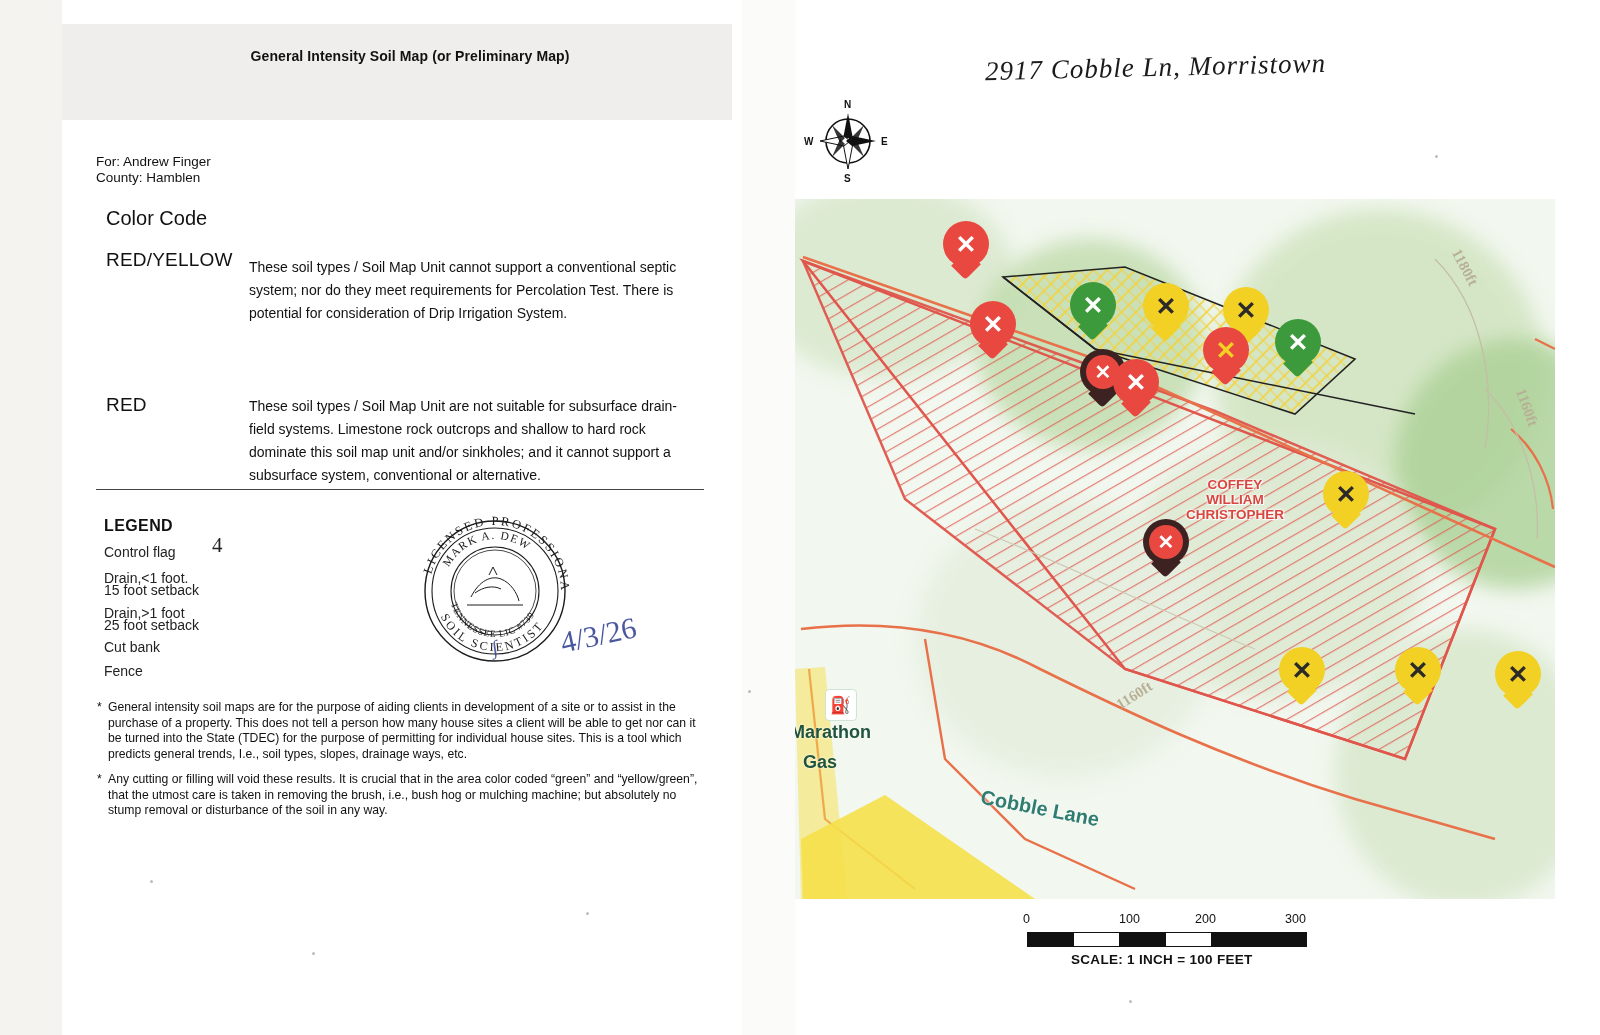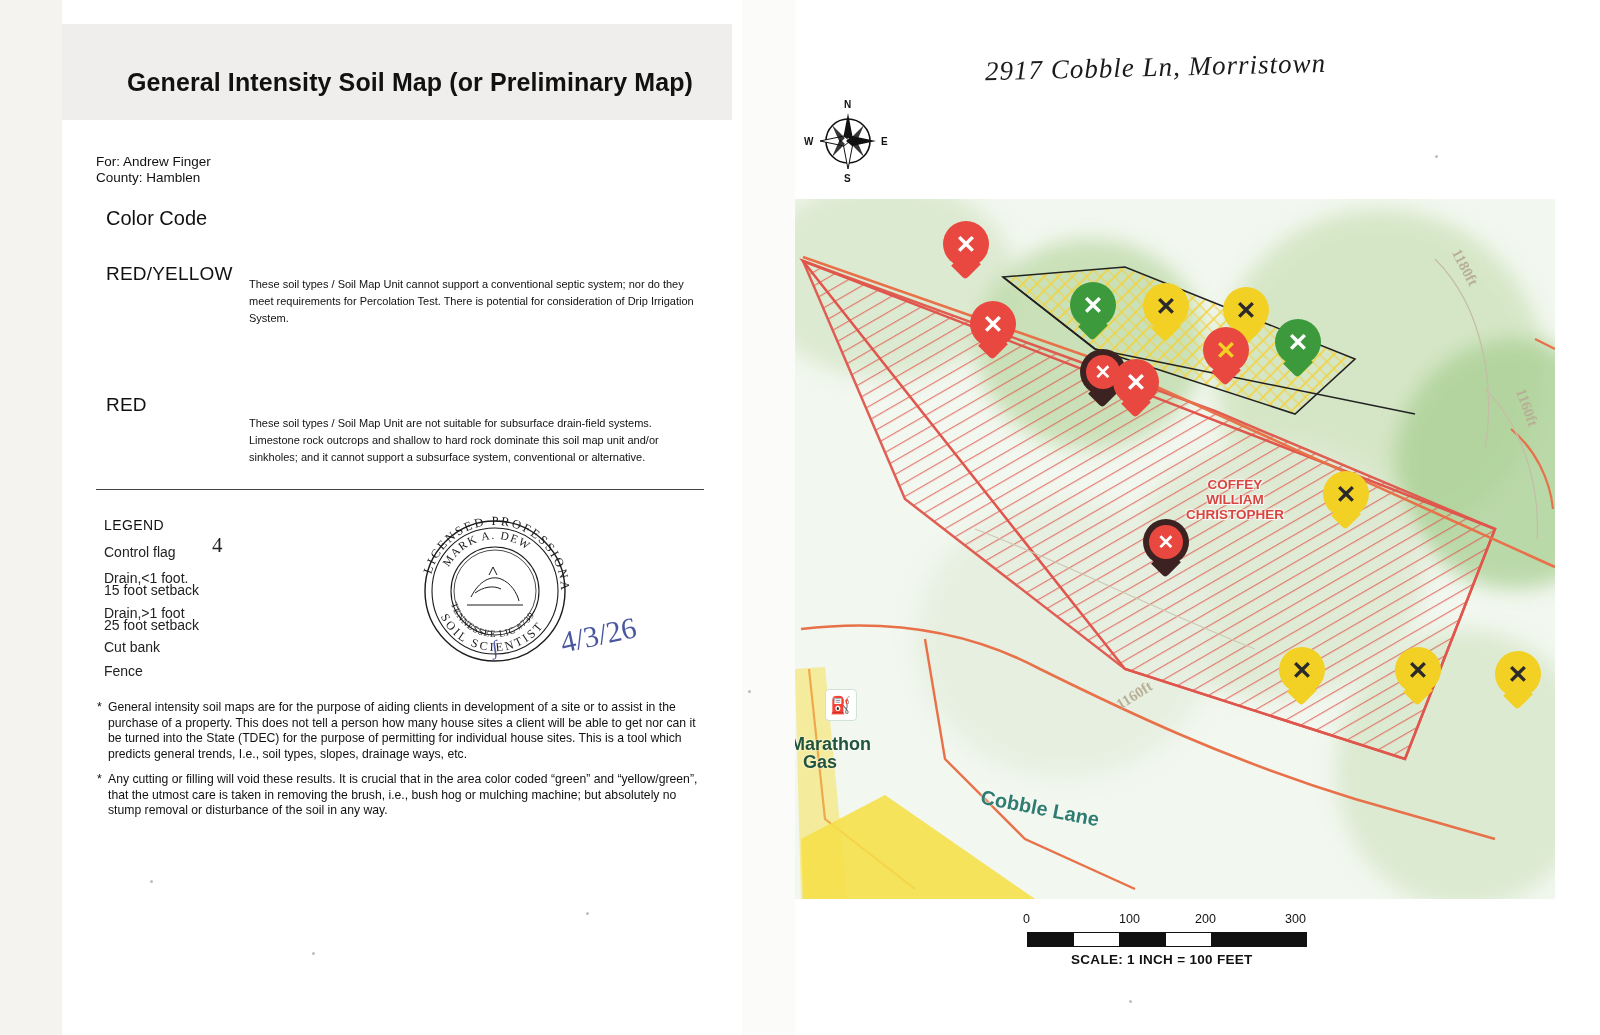--- a/index.html
+++ b/index.html
@@ -5,32 +5,32 @@
   html,body{margin:0;padding:0;background:#ffffff;}
   body{width:1600px;height:1035px;position:relative;overflow:hidden;font-family:"Liberation Sans",sans-serif;color:#111;}
 
   
   #doc{position:absolute;left:0;top:0;width:795px;height:1035px;background:#fdfdfc;overflow:hidden;}
   #doc-paper{position:absolute;left:62px;top:0;width:680px;height:1035px;background:#ffffff;}
   #doc-edge-l{position:absolute;left:0;top:0;width:62px;height:1035px;background:#f4f3f0;}
   #doc-edge-r{position:absolute;left:742px;top:0;width:53px;height:1035px;background:#fbfbfa;}
 
   #title-band{position:absolute;left:62px;top:24px;width:670px;height:96px;background:#efeeec;}
-  .doc-title{position:absolute;left:100px;top:48px;width:620px;text-align:center;font-size:25px;font-weight:bold;letter-spacing:.1px;margin-top:20px;}
+  .doc-title{position:absolute;left:100px;top:48px;width:620px;text-align:center;font-size:14px;font-weight:bold;letter-spacing:.1px;}
   .doc-sub{position:absolute;left:100px;top:78px;width:620px;text-align:center;font-size:14.5px;}
 
   .for-line{position:absolute;left:96px;top:154px;font-size:13.5px;line-height:16px;}
   .color-code-h{position:absolute;left:106px;top:207px;font-size:20px;}
 
   .cc-label{position:absolute;font-size:19px;letter-spacing:.2px;}
-  .cc-body{position:absolute;font-size:11px;line-height:17px;width:450px;margin-top:20px;}
+  .cc-body{position:absolute;font-size:14px;line-height:23px;width:450px;}
 
   .rule{position:absolute;left:96px;top:489px;width:608px;border-top:1px solid #444;}
 
-  .legend-h{position:absolute;left:104px;top:517px;font-size:14px;font-weight:normal;letter-spacing:.4px;}
+  .legend-h{position:absolute;left:104px;top:517px;font-size:16px;font-weight:bold;letter-spacing:.4px;}
   .legend-item{position:absolute;left:104px;font-size:14px;line-height:12px;color:#222;}
   .flag-mark{position:absolute;left:212px;top:533px;font-size:21px;font-family:"Liberation Serif",serif;color:#222;}
 
   
   #seal{position:absolute;left:409px;top:505px;width:172px;height:172px;}
   #seal svg{display:block;}
   .sig{position:absolute;left:560px;top:618px;font-size:30px;color:#2b3a8f;font-family:"Liberation Serif",serif;transform:rotate(-12deg);opacity:.85;}
   .sig2{position:absolute;left:492px;top:636px;font-size:20px;color:#2b3a8f;font-family:"Liberation Serif",serif;transform:rotate(-8deg);opacity:.8;letter-spacing:1px;}
 
   .foot{position:absolute;font-size:12.2px;line-height:15.6px;width:600px;}
@@ -75,21 +75,21 @@
   <div id="title-band"></div>
   <div class="doc-title">General Intensity Soil Map (or Preliminary Map)</div>
 
   <div class="for-line">
     <div>For: Andrew Finger</div>
     <div>County: Hamblen</div>
   </div>
 
   <div class="color-code-h">Color Code</div>
 
-  <div class="cc-label" style="left:106px;top:263px;">RED/YELLOW</div>
+  <div class="cc-label" style="left:106px;top:249px;">RED/YELLOW</div>
   <div class="cc-body" style="left:249px;top:256px;">These soil types / Soil Map Unit cannot support a conventional septic system; nor do they meet requirements for Percolation Test. There is potential for consideration of Drip Irrigation System.</div>
 
   <div class="cc-label" style="left:106px;top:394px;">RED</div>
   <div class="cc-body" style="left:249px;top:395px;">These soil types / Soil Map Unit are not suitable for subsurface drain-field systems. Limestone rock outcrops and shallow to hard rock dominate this soil map unit and/or sinkholes; and it cannot support a subsurface system, conventional or alternative.</div>
 
   <div class="rule"></div>
 
   <div class="legend-h">LEGEND</div>
   <div class="legend-item" style="top:546px;">Control flag</div>
   <div class="legend-item" style="top:572px;white-space:pre-line;">Drain,&lt;1 foot.
@@ -221,21 +221,21 @@
 
     <div class="contour" style="left:650px;top:60px;transform:rotate(62deg);">1180ft</div>
     <div class="contour" style="left:712px;top:200px;transform:rotate(70deg);">1160ft</div>
     <div class="contour" style="left:320px;top:488px;transform:rotate(-32deg);">1160ft</div>
 
     <div class="owner" style="left:380px;top:278px;width:120px;white-space:pre-line;">COFFEY
 WILLIAM
 CHRISTOPHER</div>
 
     <div class="poi" style="left:30px;top:490px;">⛽</div>
-    <div class="maplabel" style="left:-5px;top:535px;">Marathon</div>
+    <div class="maplabel" style="left:-5px;top:523px;">Marathon</div>
     <div class="maplabel" style="left:8px;top:553px;">Gas</div>
     <div class="maplabel" style="left:185px;top:598px;color:#2e7d70;font-size:20px;transform:rotate(11deg);">Cobble Lane</div>
 
     <div class="pin" style="left:148px;top:22px;">
       <div class="head" style="background:#e8483f;"></div>
       <div class="tip" style="background:#e8483f;"></div>
       <div class="x">✕</div>
     </div>
     <div class="pin" style="left:175px;top:102px;">
       <div class="head" style="background:#e8483f;"></div>

